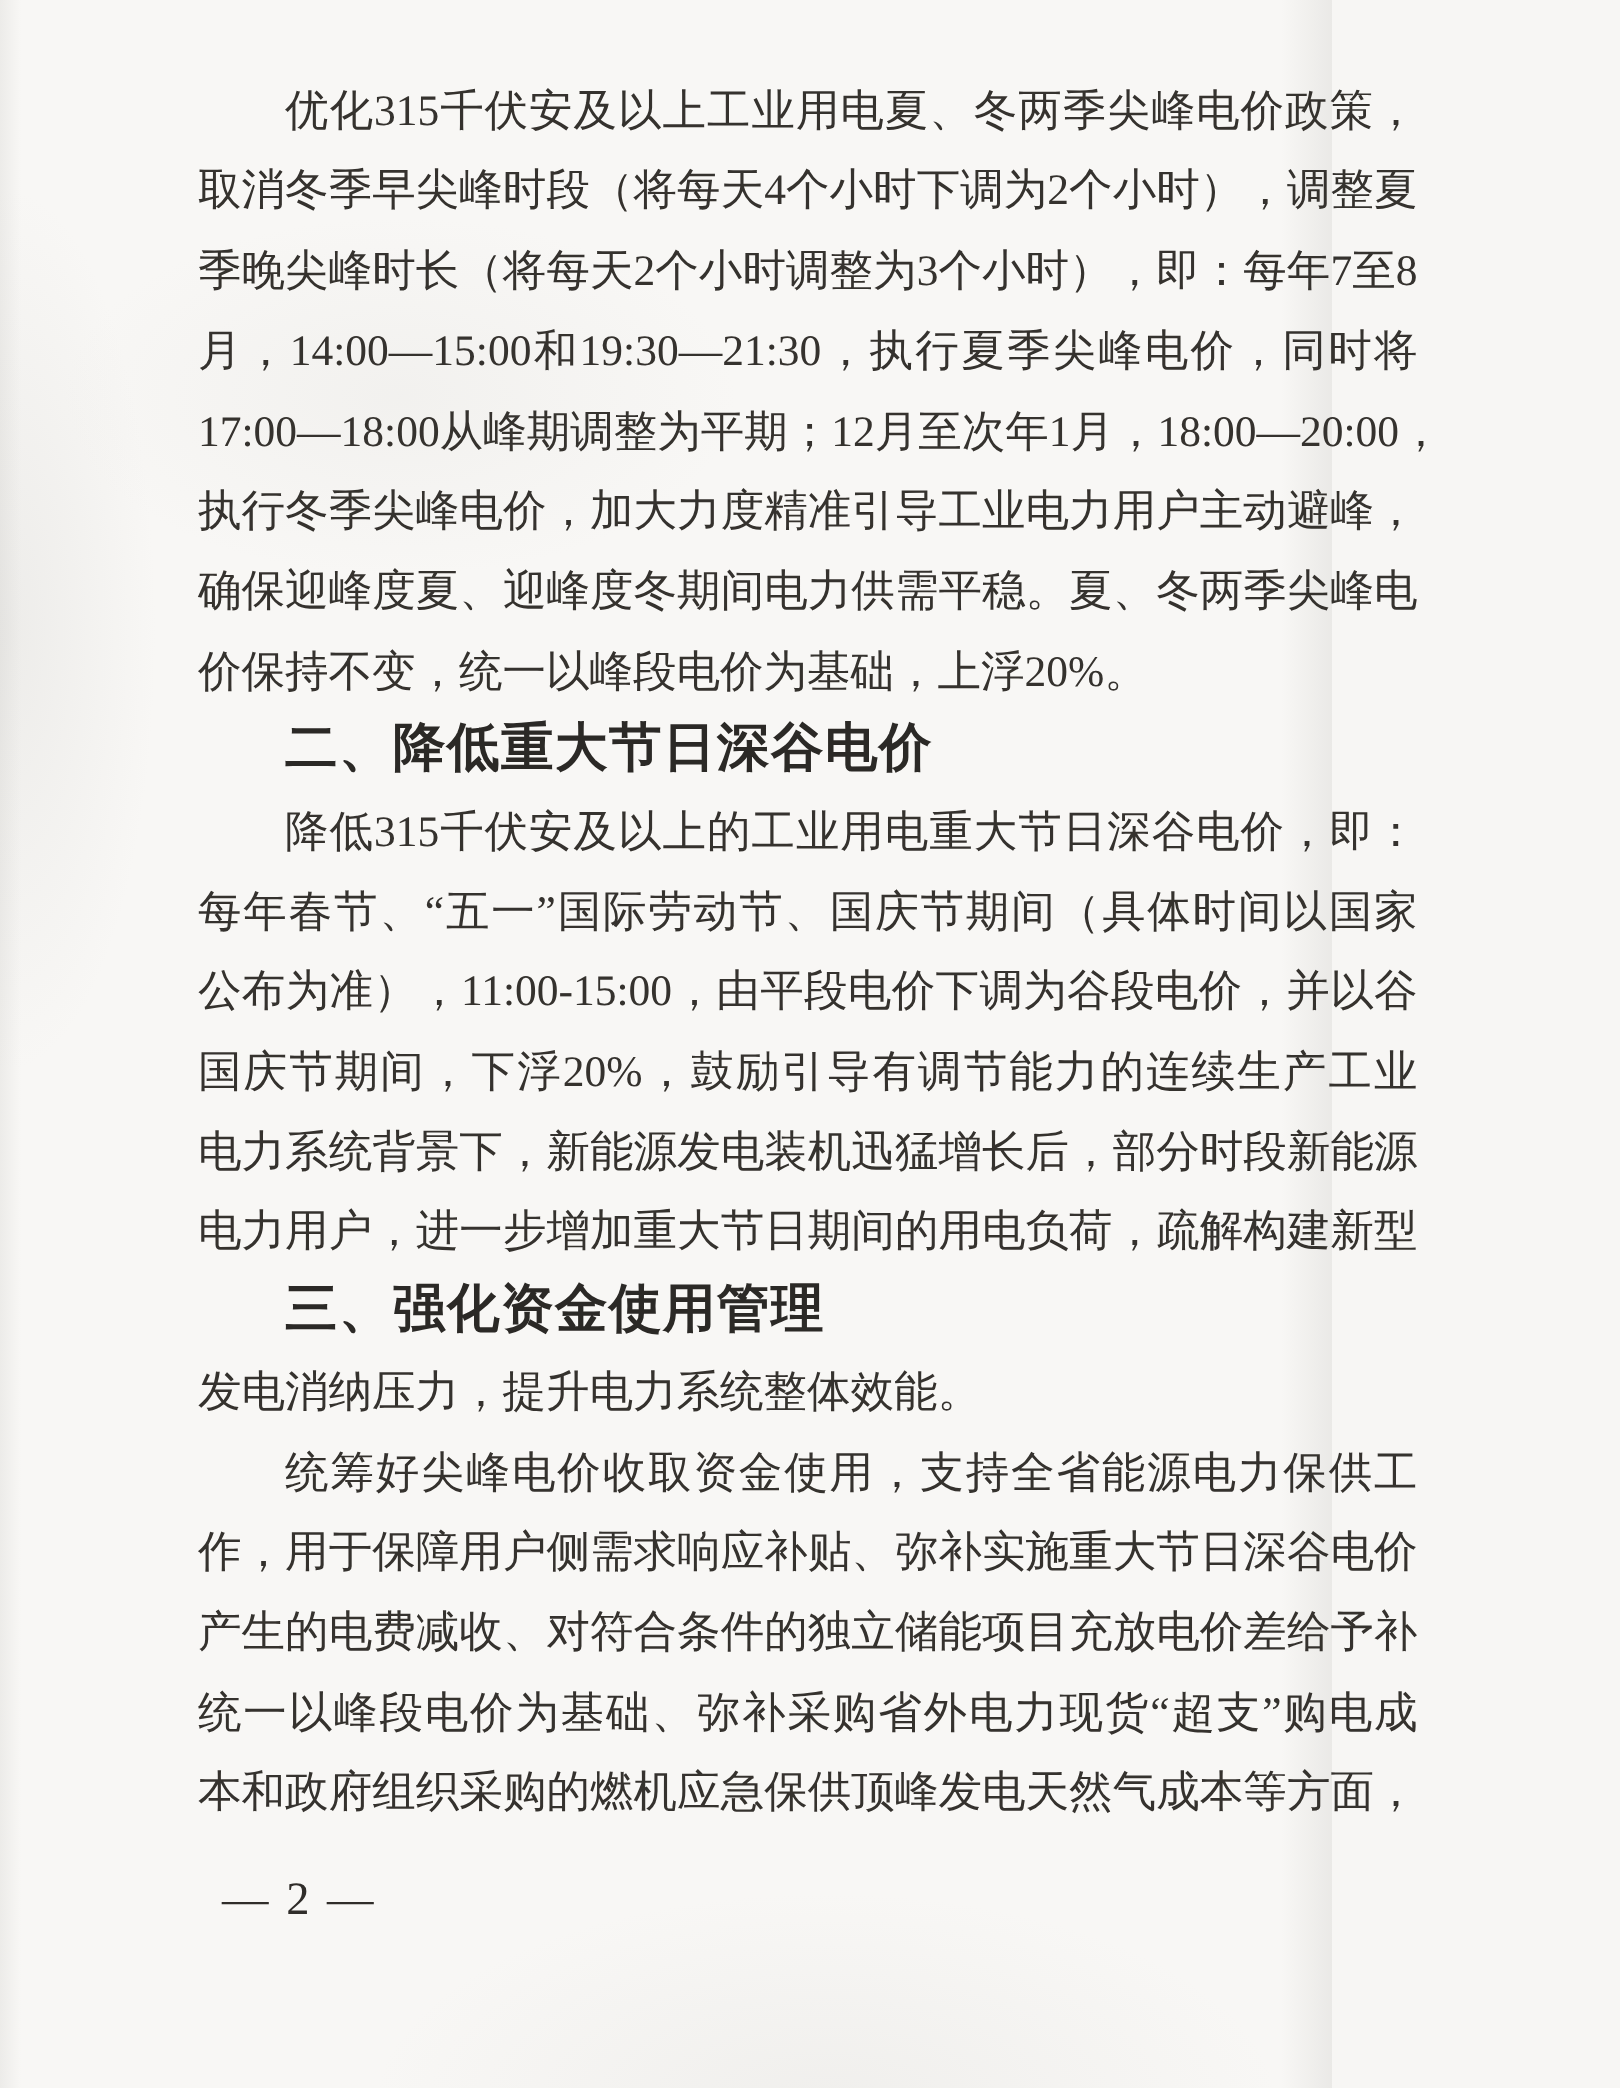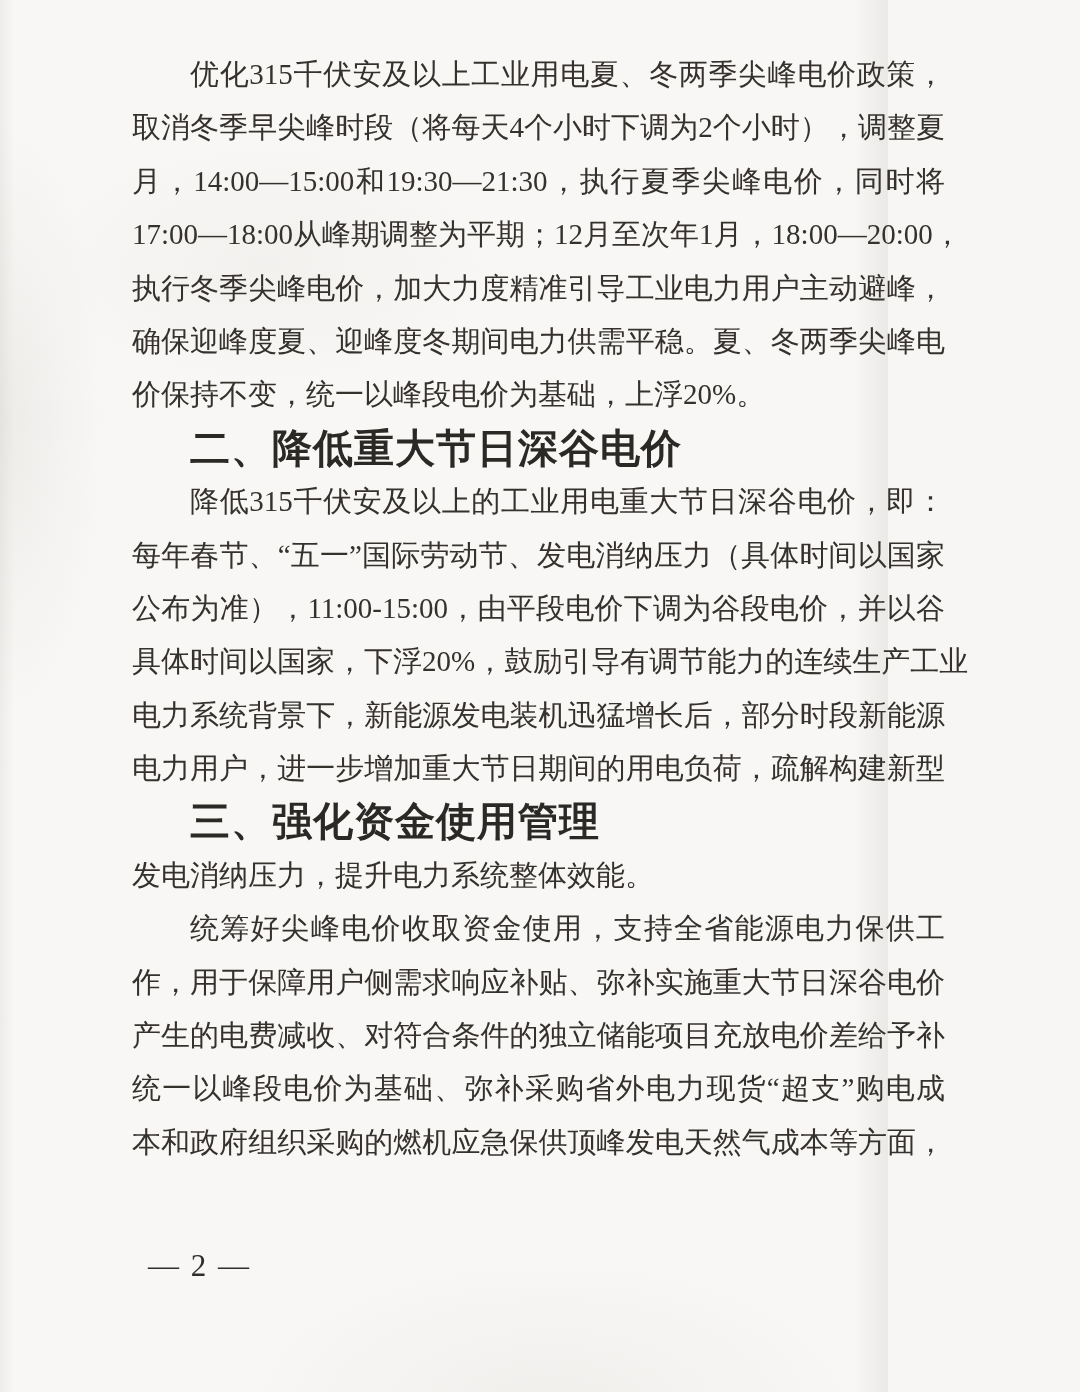--- a/index.html
+++ b/index.html
@@ -53,23 +53,23 @@
     white-space: nowrap;
     overflow: visible;
     text-align: justify;
     text-align-last: justify;
     color: #35322e;
   }
   .line.para-start { padding-left: 58px; }
   .line.para-end   { text-align: right; text-align-last: left; }
   .line.heading {
     padding-left: 58px;
-    font-family: Liberation Serif, serif;
+    font-family: Liberation Mono, monospace;
     font-weight: 700;
-    font-size: 40px;
+    font-size: 35px;
     letter-spacing: 1px;
     text-align: left;
     text-align-last: left;
     color: #2b2926;
   }
   .footer {
     position: absolute;
     top: 1248px;
     left: 148px;
     font-size: 31px;
@@ -78,30 +78,31 @@
     font-family: "Liberation Serif", "DejaVu Serif", serif;
   }
 </style>
 </head>
 <body>
 
 <div class="page">
   <div class="doc" id="doc-body">
       <div class="line para-start">优化315千伏安及以上工业用电夏、冬两季尖峰电价政策，</div>
       <div class="line body">取消冬季早尖峰时段（将每天4个小时下调为2个小时），调整夏</div>
+      <div class="line body">季晚尖峰时长（将每天2个小时调整为3个小时），即：每年7至8</div>
       <div class="line body">月，14:00—15:00和19:30—21:30，执行夏季尖峰电价，同时将</div>
       <div class="line body">17:00—18:00从峰期调整为平期；12月至次年1月，18:00—20:00，</div>
       <div class="line body">执行冬季尖峰电价，加大力度精准引导工业电力用户主动避峰，</div>
       <div class="line body">确保迎峰度夏、迎峰度冬期间电力供需平稳。夏、冬两季尖峰电</div>
       <div class="line para-end">价保持不变，统一以峰段电价为基础，上浮20%。</div>
       <div class="line heading">二、降低重大节日深谷电价</div>
       <div class="line para-start">降低315千伏安及以上的工业用电重大节日深谷电价，即：</div>
-      <div class="line body">每年春节、“五一”国际劳动节、发电消纳压力（具体时间以国家</div>
+      <div class="line body">每年春节、“五一”国际劳动节、国庆节期间（具体时间以国家</div>
       <div class="line body">公布为准），11:00-15:00，由平段电价下调为谷段电价，并以谷</div>
-      <div class="line body">具体时间以国家，下浮20%，鼓励引导有调节能力的连续生产工业</div>
+      <div class="line body">国庆节期间，下浮20%，鼓励引导有调节能力的连续生产工业</div>
       <div class="line body">电力系统背景下，新能源发电装机迅猛增长后，部分时段新能源</div>
       <div class="line body">电力用户，进一步增加重大节日期间的用电负荷，疏解构建新型</div>
       <div class="line heading">三、强化资金使用管理</div>
       <div class="line para-end">发电消纳压力，提升电力系统整体效能。</div>
       <div class="line para-start">统筹好尖峰电价收取资金使用，支持全省能源电力保供工</div>
       <div class="line body">作，用于保障用户侧需求响应补贴、弥补实施重大节日深谷电价</div>
       <div class="line body">产生的电费减收、对符合条件的独立储能项目充放电价差给予补</div>
       <div class="line body">统一以峰段电价为基础、弥补采购省外电力现货“超支”购电成</div>
       <div class="line body">本和政府组织采购的燃机应急保供顶峰发电天然气成本等方面，</div>
     </div>

